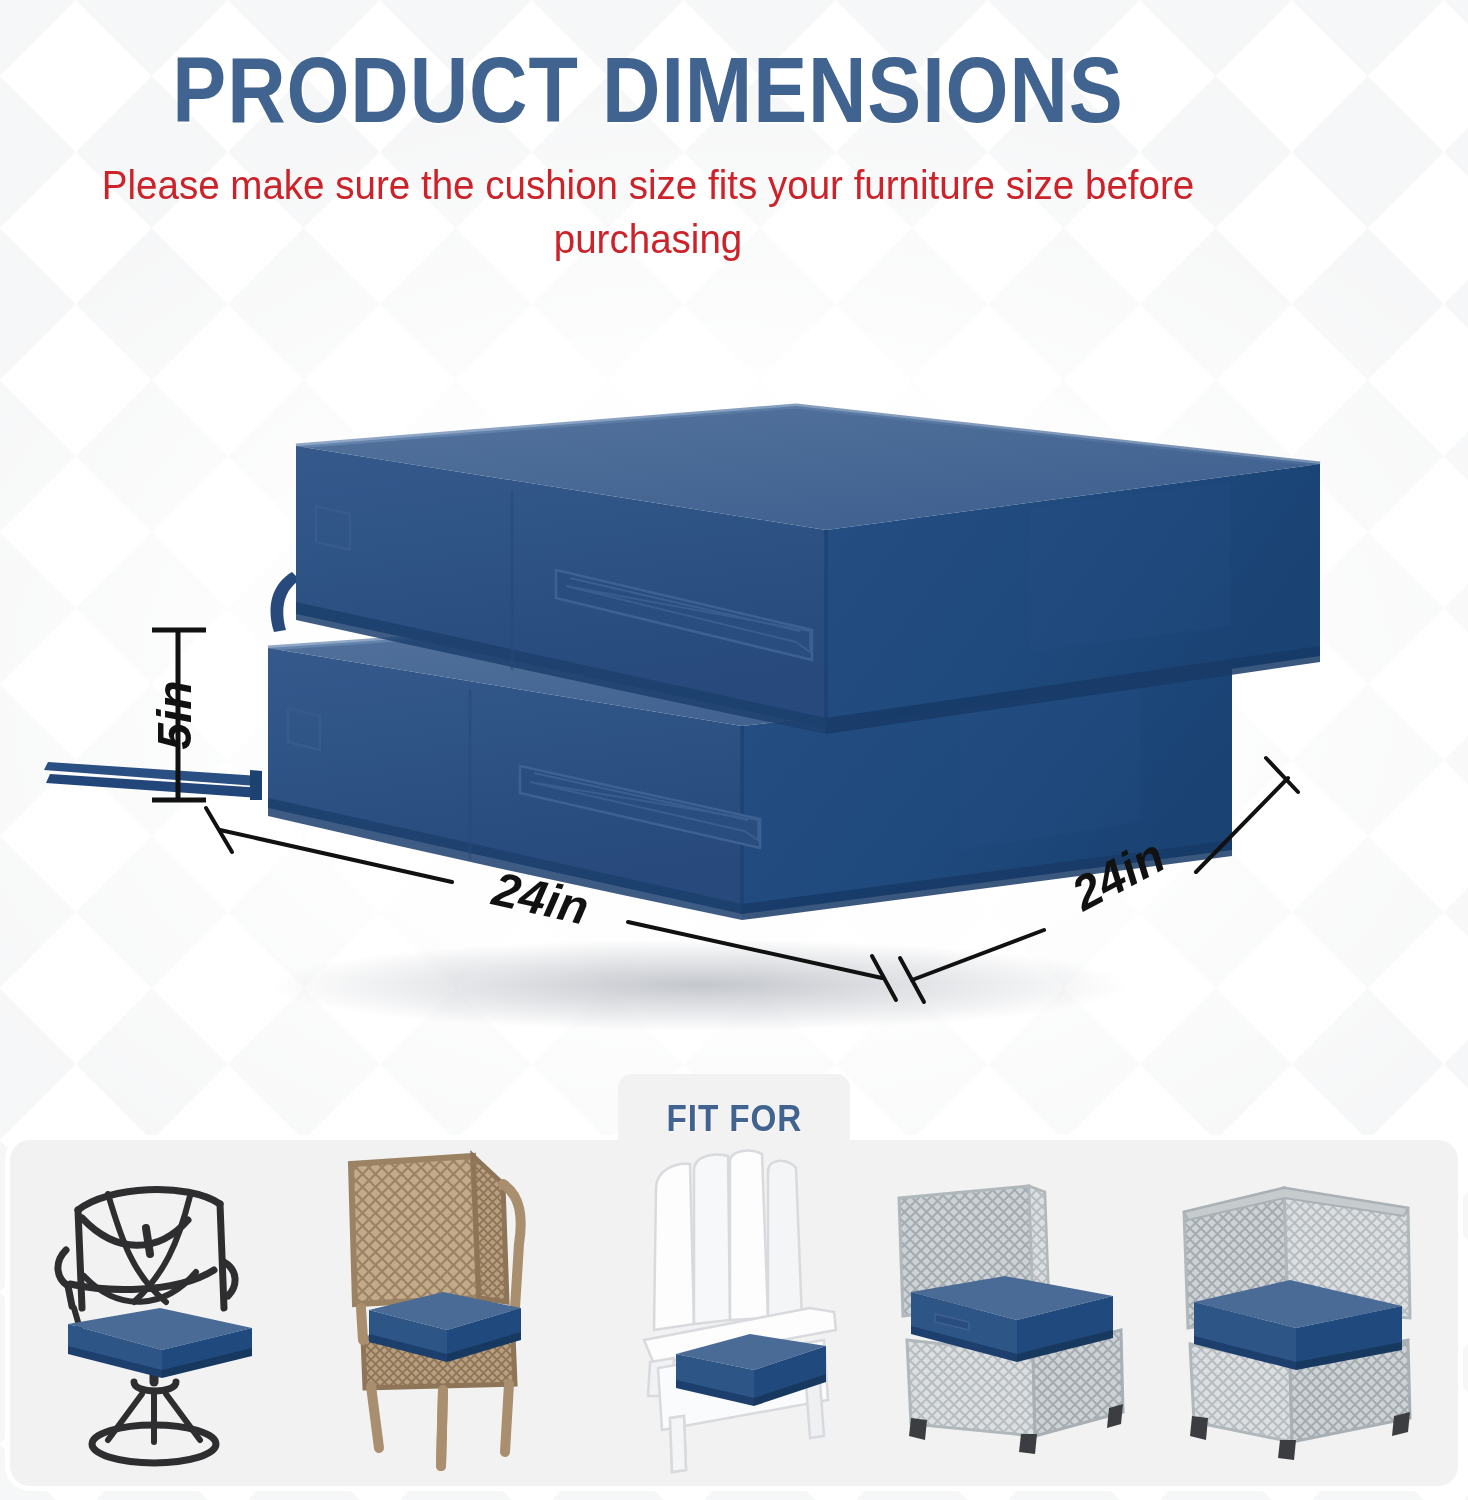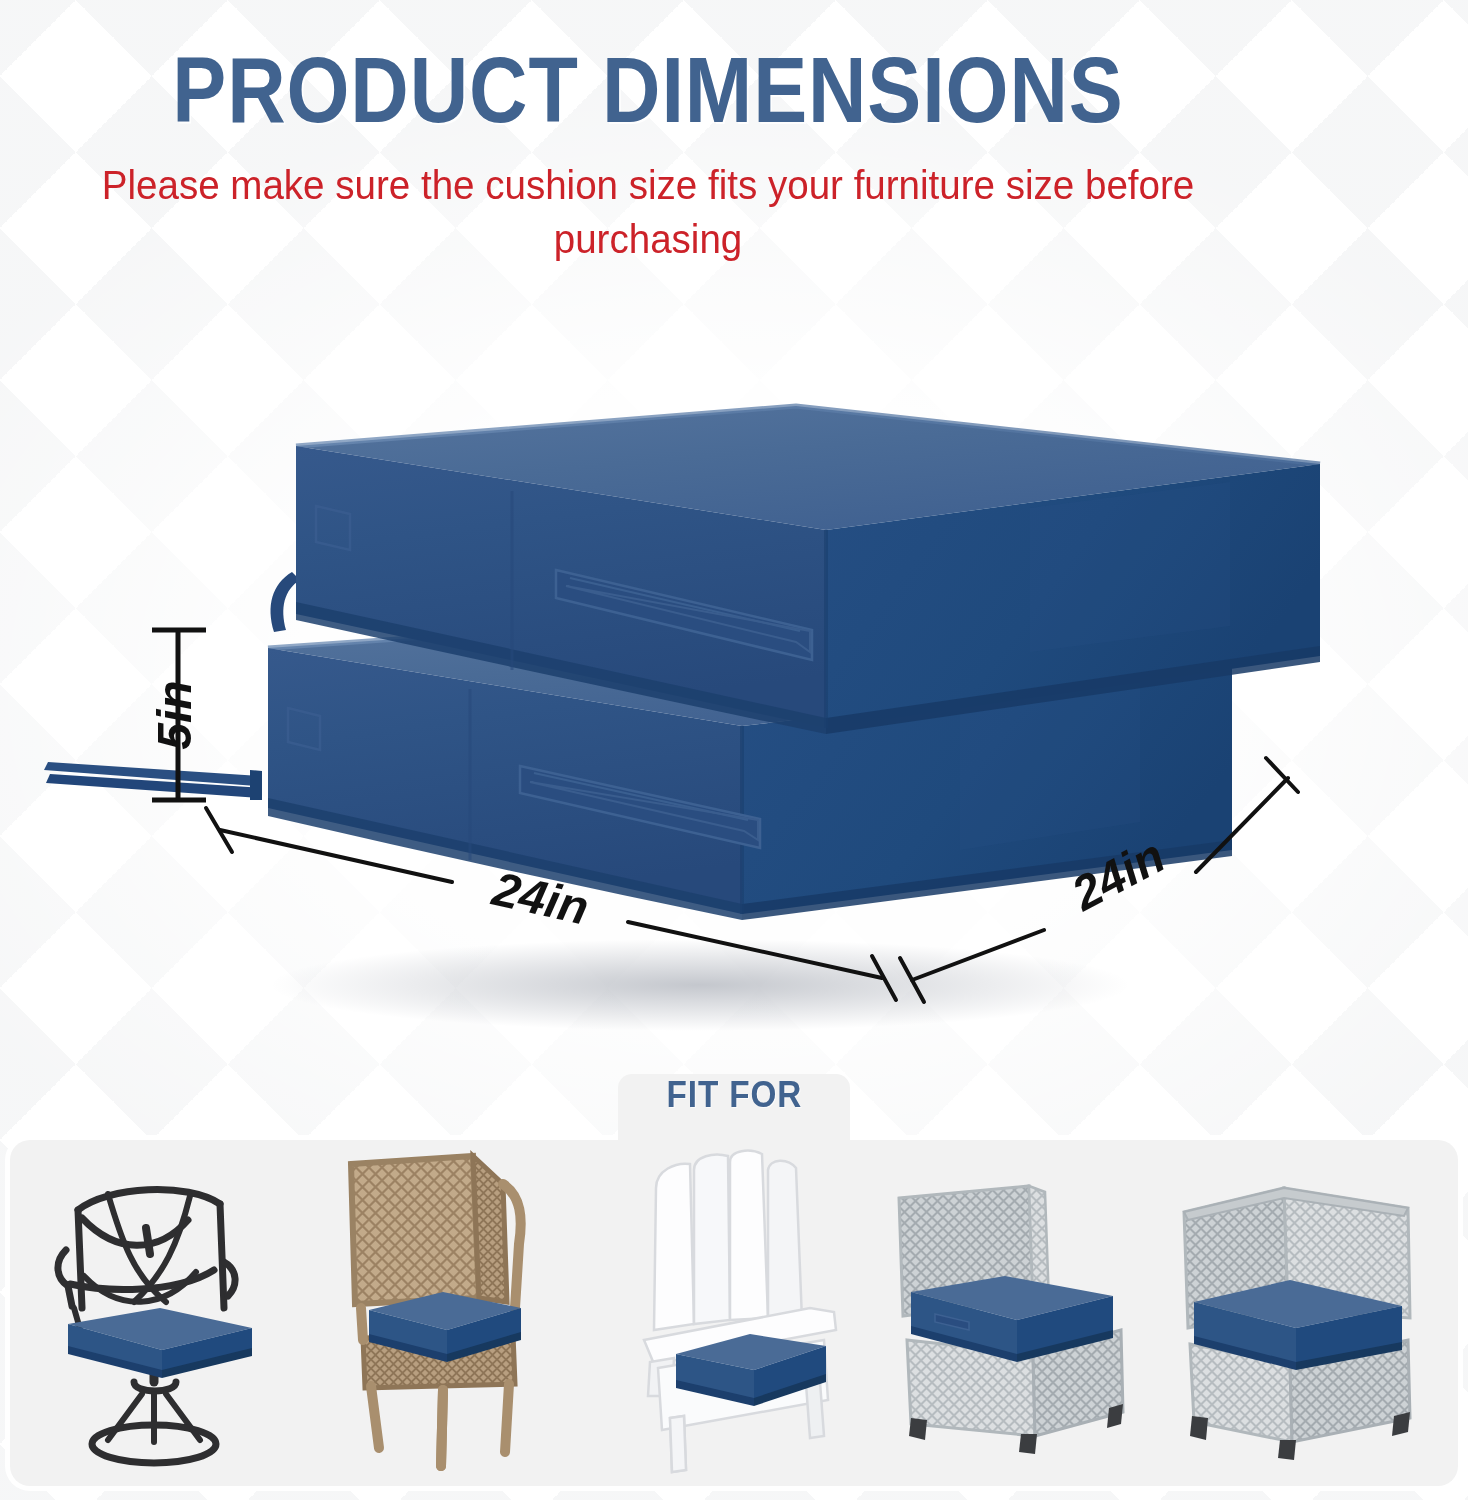--- a/index.html
+++ b/index.html
@@ -87,21 +87,21 @@
   #fit-for-tab {
     position: absolute;
     left: 50%;
     transform: translateX(-50%);
     top: 1074px;
     width: 232px;
     height: 66px;
     background: #f2f2f2;
     border-radius: 14px 14px 0 0;
     display: flex;
-    align-items: flex-start;
+    align-items: flex-end;
     justify-content: center;
     z-index: 4;
   }
   #fit-for-label {
     font-size: 37px;
     font-weight: 700;
     letter-spacing: 1px;
     color: #41638f;
     transform: scaleX(0.9);
     text-shadow: 1px 1px 0 rgba(255,255,255,0.7);

